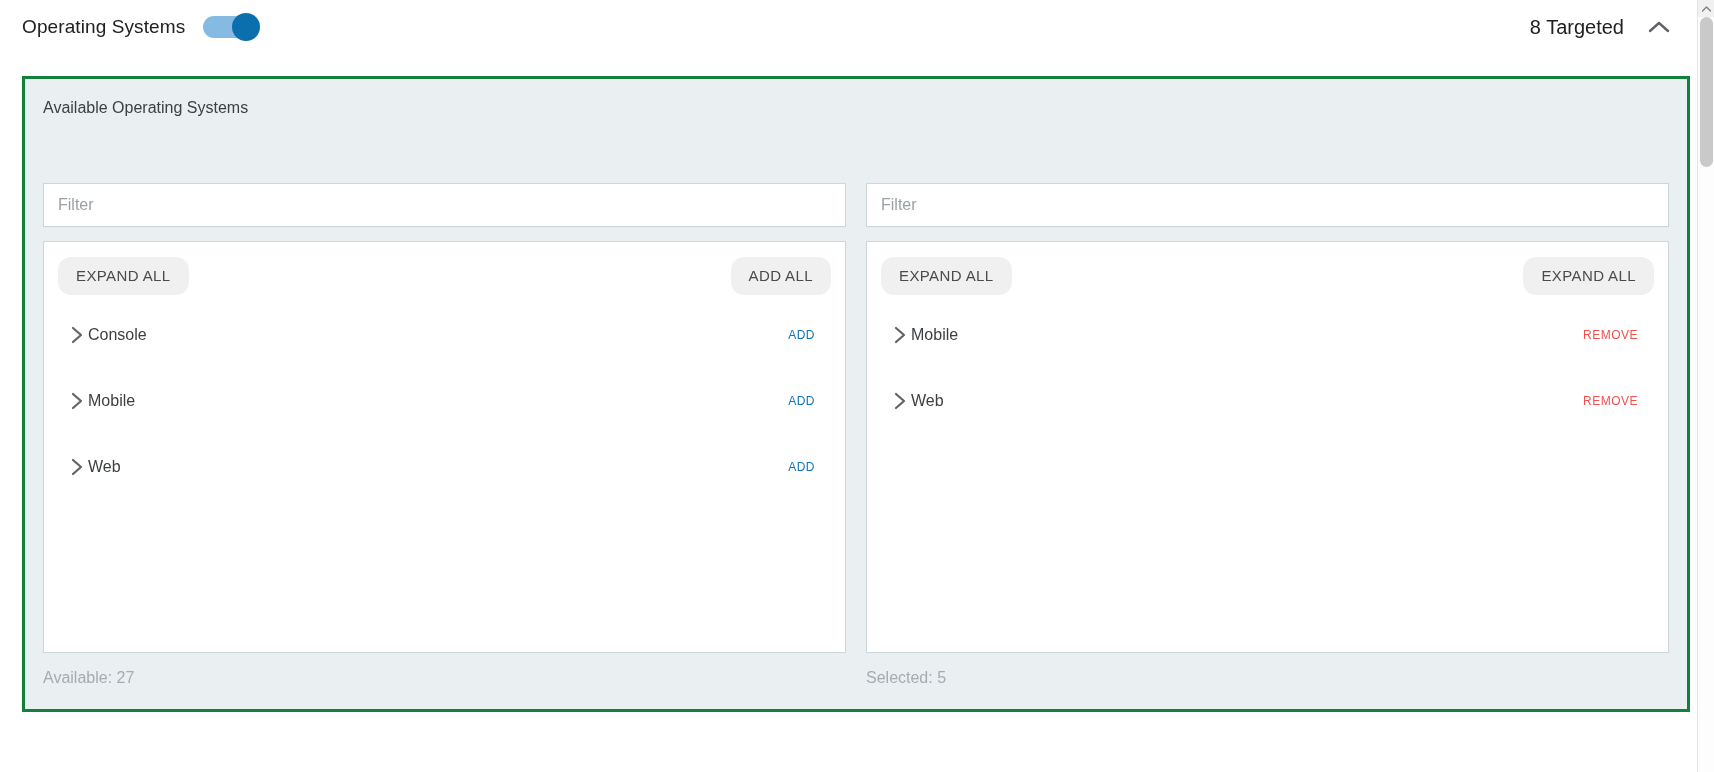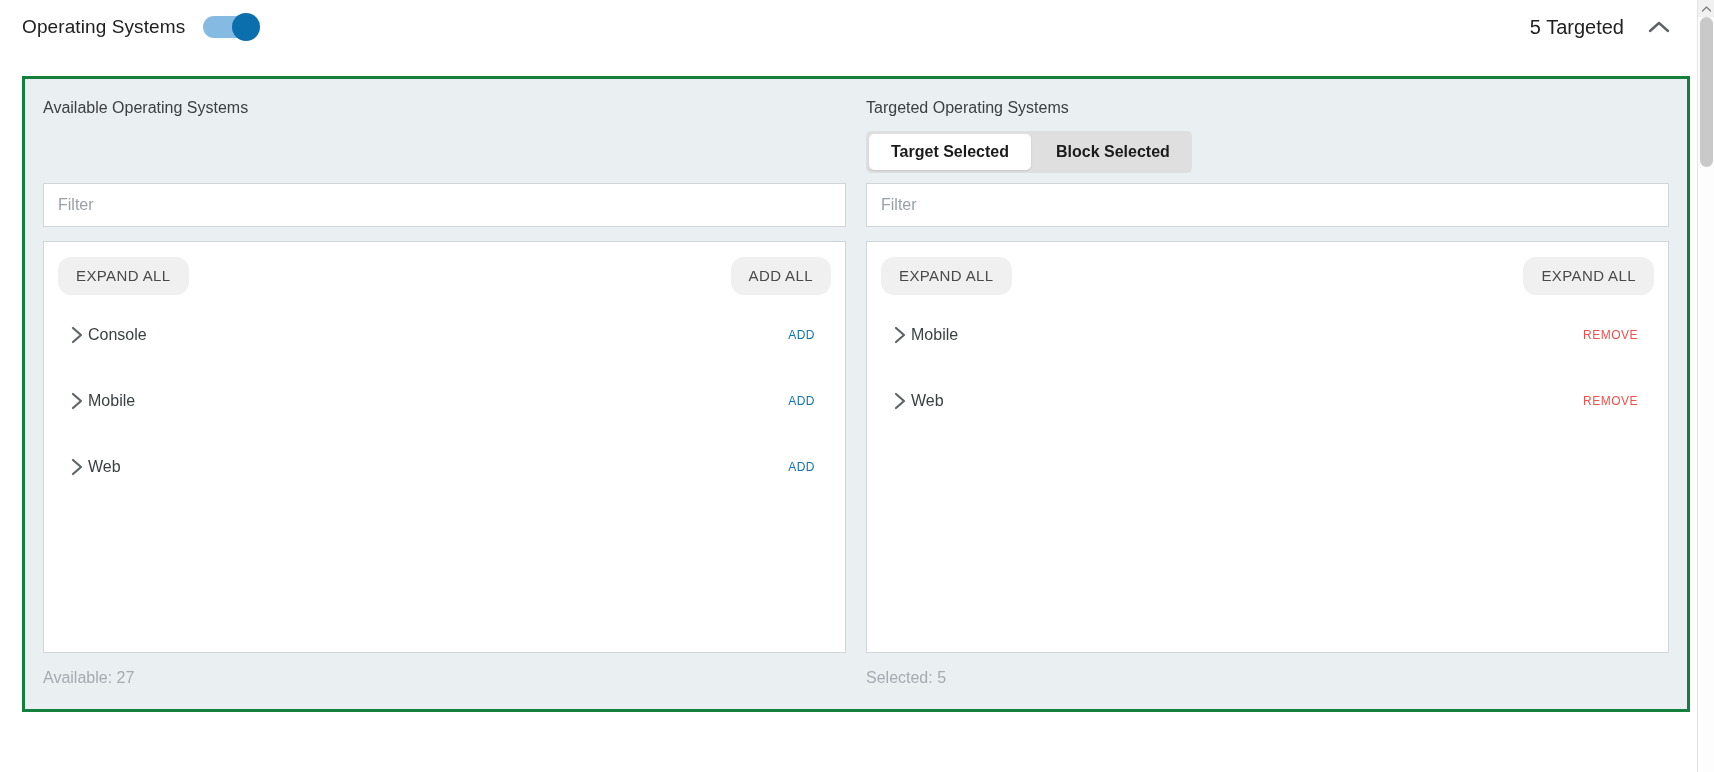--- a/index.html
+++ b/index.html
@@ -257,21 +257,21 @@
 
   <div class="header">
     <span class="header-title">Operating Systems</span>
 
     <div class="toggle-switch">
       <div class="toggle-knob"></div>
     </div>
 
     <div class="header-spacer"></div>
 
-    <span class="header-count">5 Targeted</span>
+    <span class="header-count">8 Targeted</span>
 
     <div class="collapse-chevron">
       <svg width="22" height="14" viewBox="0 0 22 14" aria-hidden="true">
         <path d="M2 11 L11 3 L20 11" fill="none" stroke="#5f6368" stroke-width="2.4" stroke-linecap="round" stroke-linejoin="round"></path>
       </svg>
     </div>
   </div>
 
   <div class="card">
     <div class="columns">
@@ -322,25 +322,20 @@
             </div>
 
           </div>
         </div>
 
         <div class="col-footer">Available: 27</div>
       </div>
 
       <div class="col col-right">
         <div class="head-block with-seg">
-          <div class="col-heading">Targeted Operating Systems</div>
-          <div class="segmented">
-            <button class="seg active">Target Selected</button>
-            <button class="seg">Block Selected</button>
-          </div>
         </div>
 
         <input class="filter-input" type="text" placeholder="Filter" style="">
 
         <div class="list-panel">
           <div class="list-toolbar">
             <button class="flat-btn">EXPAND ALL</button>
             <button class="flat-btn">EXPAND ALL</button>
           </div>
 

